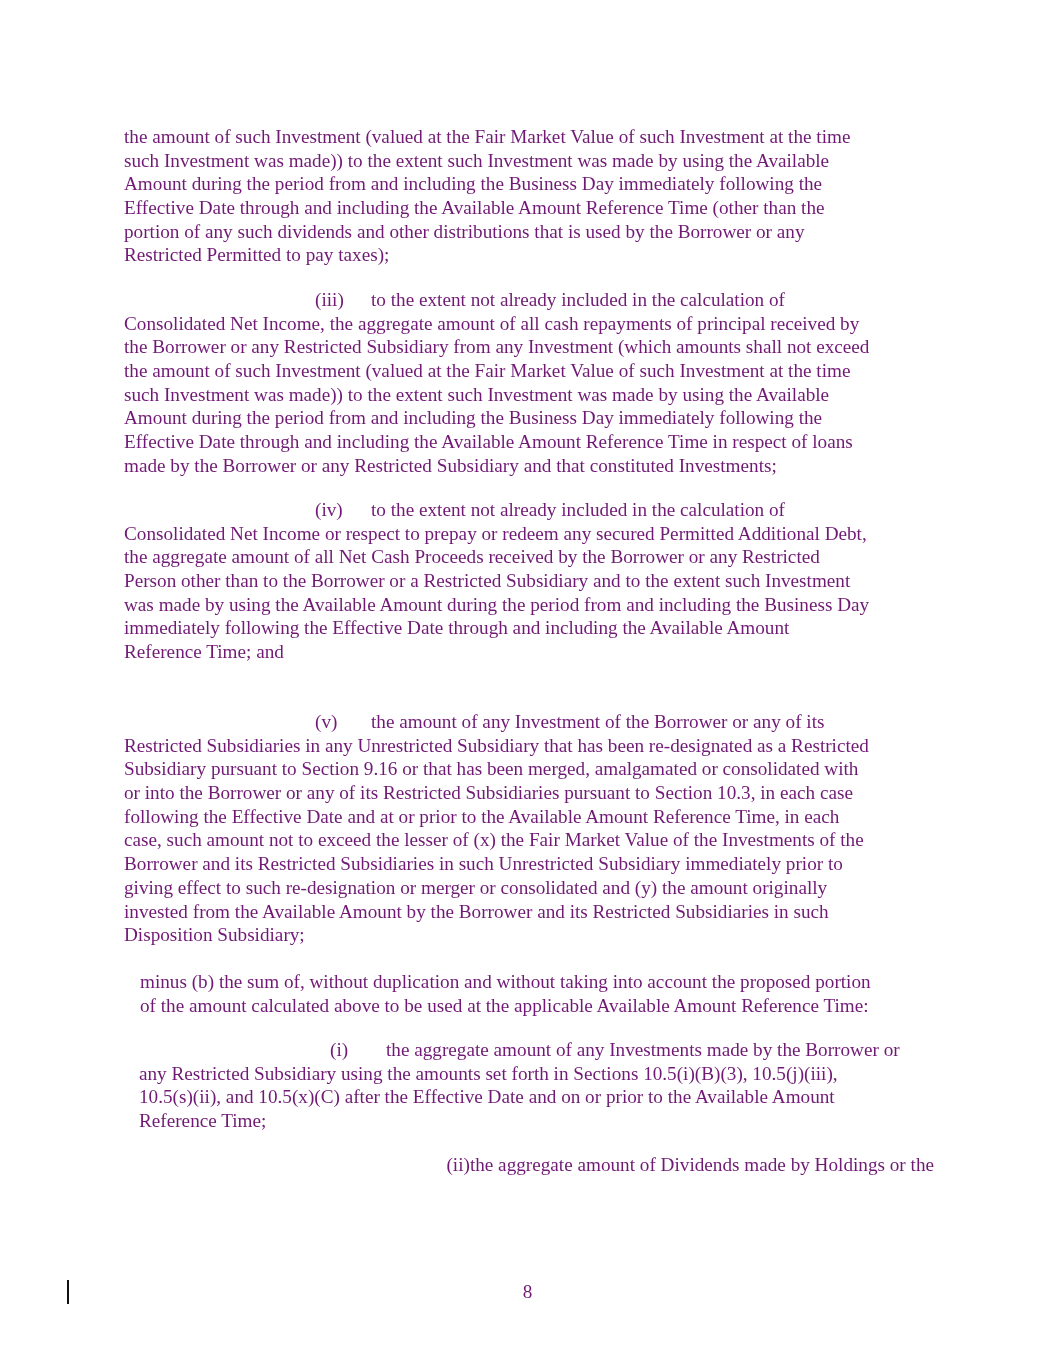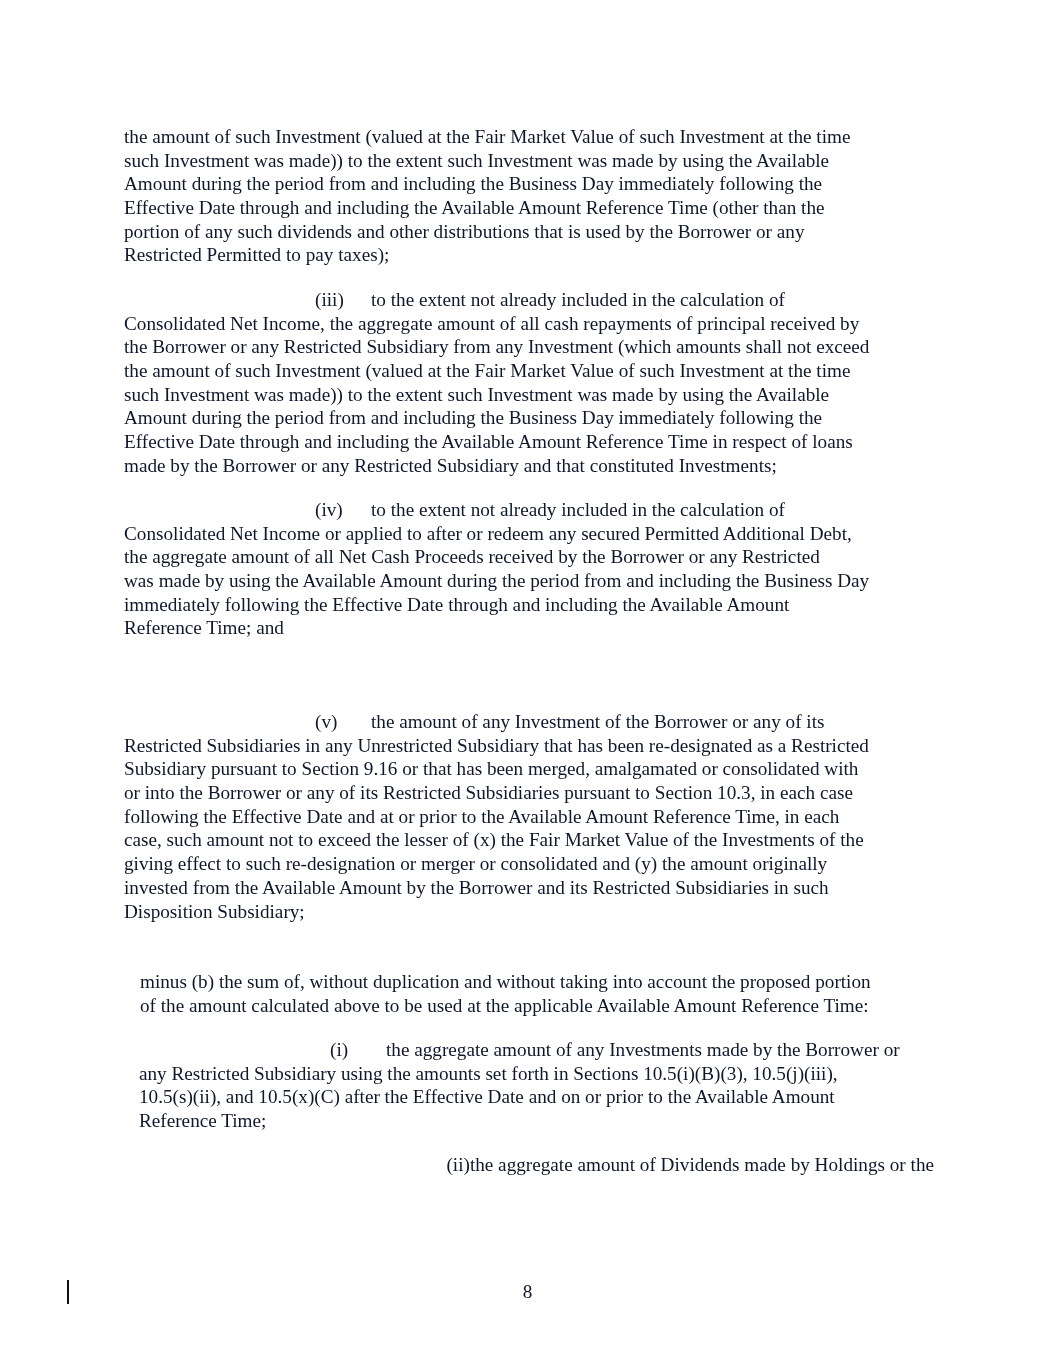--- a/index.html
+++ b/index.html
@@ -1,20 +1,20 @@
 <!DOCTYPE html>
 <html><head>
 <meta charset="utf-8">
 <style>
   html, body { margin: 0; padding: 0; background: #ffffff; }
   body { width: 1055px; height: 1365px; position: relative; overflow: hidden; }
   .page {
     position: absolute; left: 0; top: 0; width: 1055px; height: 1365px;
     font-family: "Liberation Serif", "DejaVu Serif", serif;
-    color: #0f172a; font-size: 19.2px;
+    color: #701a75; font-size: 19.2px;
   }
   .para { position: absolute; left: 124px; width: 810px; }
   .line { display: block; height: 23.7px; line-height: 23.7px; white-space: nowrap; }
   .indent { padding-left: 191px; }
   .num { display: inline-block; width: 56px; }
   .page-number { position: absolute; top: 1280px; left: 0; width: 1055px; text-align: center; font-size: 19.2px; line-height: 24px; }
   .change-bar { position: absolute; left: 67px; top: 1280px; width: 2px; height: 24px; background: #111111; }
 </style>
 </head>
 <body>
@@ -36,34 +36,36 @@
     <span class="line">the Borrower or any Restricted Subsidiary from any Investment (which amounts shall not exceed</span>
     <span class="line">the amount of such Investment (valued at the Fair Market Value of such Investment at the time</span>
     <span class="line">such Investment was made)) to the extent such Investment was made by using the Available</span>
     <span class="line">Amount during the period from and including the Business Day immediately following the</span>
     <span class="line">Effective Date through and including the Available Amount Reference Time in respect of loans</span>
     <span class="line">made by the Borrower or any Restricted Subsidiary and that constituted Investments;</span>
   </div>
 
   <div class="para" style="top:498px;">
     <span class="line indent"><span class="num">(iv)</span><span>to the extent not already included in the calculation of</span></span>
-    <span class="line">Consolidated Net Income or applied to after or redeem any secured Permitted Additional Debt,</span>
+    <span class="line">Consolidated Net Income or respect to prepay or redeem any secured Permitted Additional Debt,</span>
     <span class="line">the aggregate amount of all Net Cash Proceeds received by the Borrower or any Restricted</span>
+    <span class="line">Person other than to the Borrower or a Restricted Subsidiary and to the extent such Investment</span>
     <span class="line">was made by using the Available Amount during the period from and including the Business Day</span>
     <span class="line">immediately following the Effective Date through and including the Available Amount</span>
     <span class="line">Reference Time; and</span>
   </div>
 
   <div class="para" style="top:710px;">
     <span class="line indent"><span class="num">(v)</span><span>the amount of any Investment of the Borrower or any of its</span></span>
     <span class="line">Restricted Subsidiaries in any Unrestricted Subsidiary that has been re-designated as a Restricted</span>
     <span class="line">Subsidiary pursuant to Section 9.16 or that has been merged, amalgamated or consolidated with</span>
     <span class="line">or into the Borrower or any of its Restricted Subsidiaries pursuant to Section 10.3, in each case</span>
     <span class="line">following the Effective Date and at or prior to the Available Amount Reference Time, in each</span>
     <span class="line">case, such amount not to exceed the lesser of (x) the Fair Market Value of the Investments of the</span>
+    <span class="line">Borrower and its Restricted Subsidiaries in such Unrestricted Subsidiary immediately prior to</span>
     <span class="line">giving effect to such re-designation or merger or consolidated and (y) the amount originally</span>
     <span class="line">invested from the Available Amount by the Borrower and its Restricted Subsidiaries in such</span>
     <span class="line">Disposition Subsidiary;</span>
   </div>
 
   <div class="para" style="top:970px;margin-left:16px;">
     <span class="line">minus (b) the sum of, without duplication and without taking into account the proposed portion</span>
     <span class="line">of the amount calculated above to be used at the applicable Available Amount Reference Time:</span>
   </div>
 

